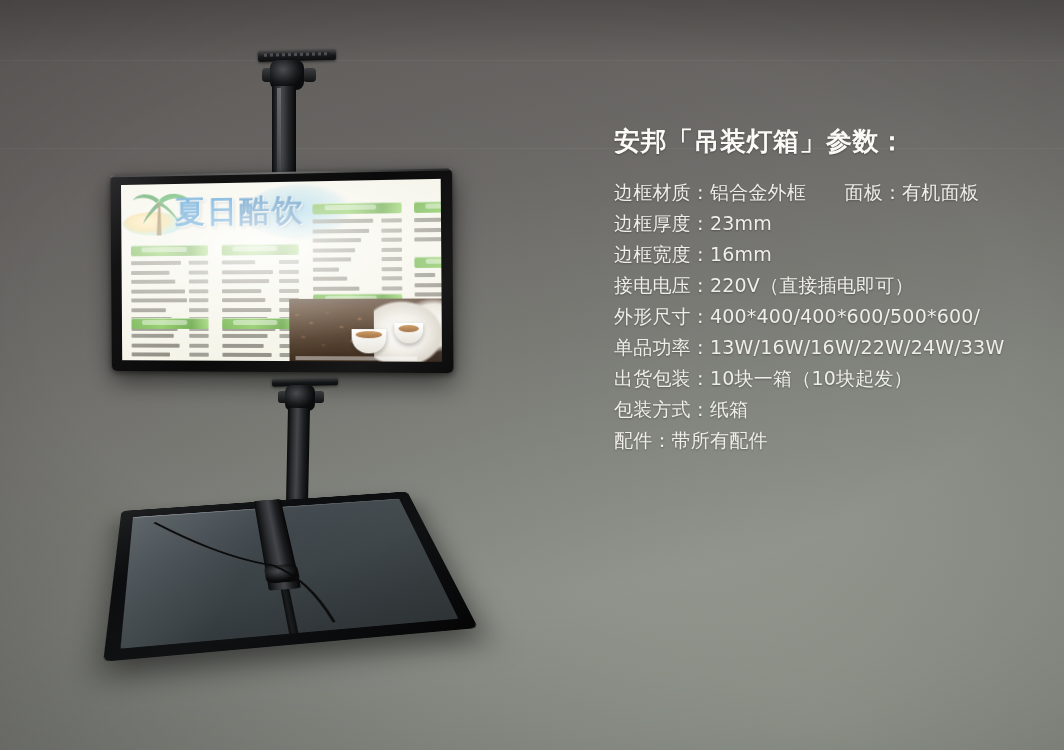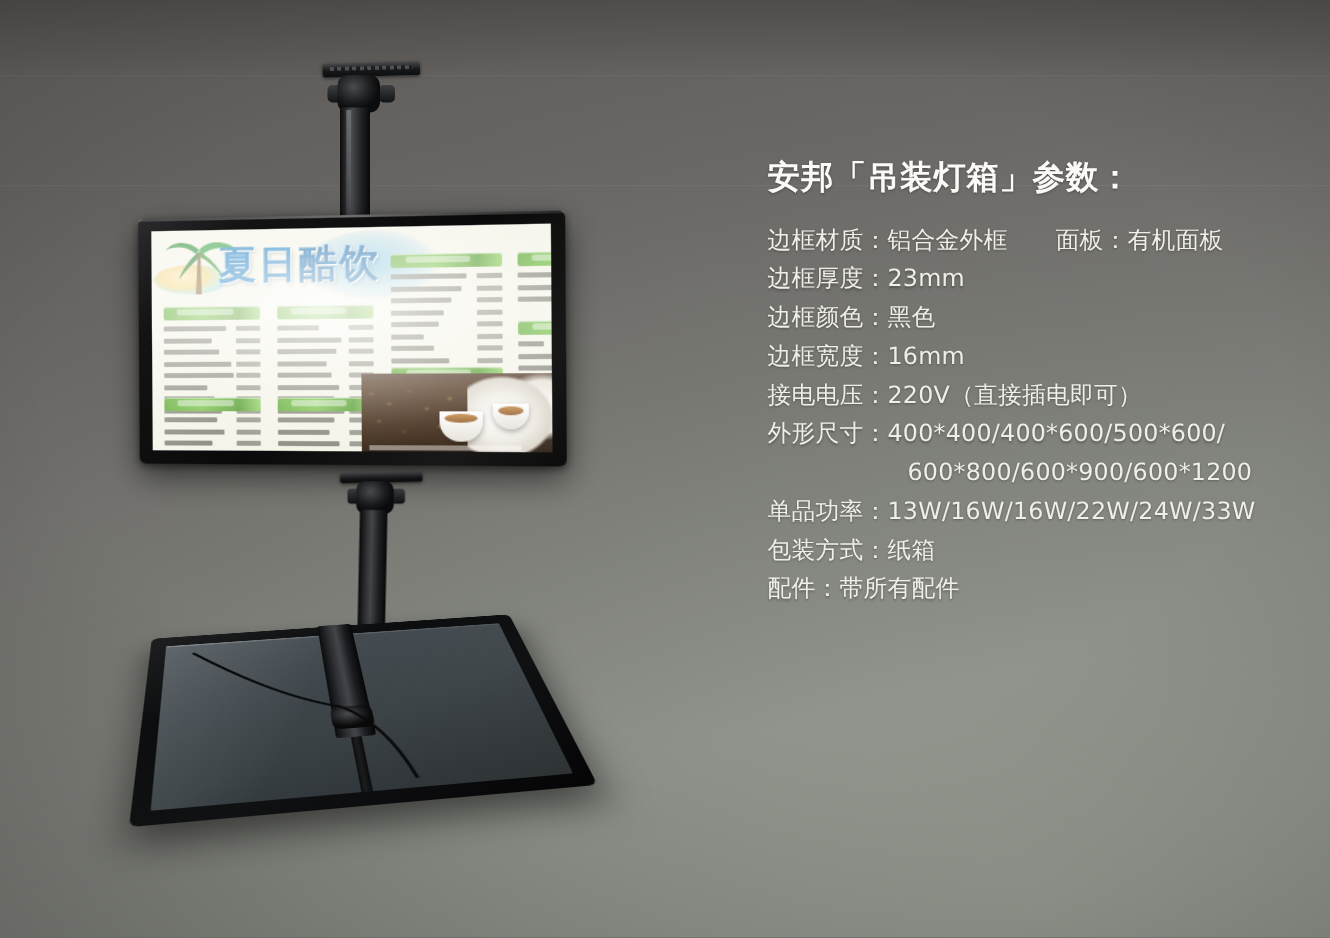--- a/index.html
+++ b/index.html
@@ -561,23 +561,22 @@
 
   <div class="specs">
     <div class="spec-title">安邦「吊装灯箱」参数：</div>
 
     <div class="spec-line">
       <span>边框材质：铝合金外框</span>
       <span class="spec-gap"></span>
       <span>面板：有机面板</span>
     </div>
     <div class="spec-line">边框厚度：23mm</div>
-    <div class="spec-line">边框颜色：黑色</div>
     <div class="spec-line">边框宽度：16mm</div>
     <div class="spec-line">接电电压：220V（直接插电即可）</div>
     <div class="spec-line">外形尺寸：400*400/400*600/500*600/</div>
-    <div class="spec-line indent">600*800/600*900/600*1200</div>
     <div class="spec-line">单品功率：13W/16W/16W/22W/24W/33W</div>
+    <div class="spec-line">出货包装：10块一箱（10块起发）</div>
     <div class="spec-line">包装方式：纸箱</div>
     <div class="spec-line">配件：带所有配件</div>
   </div>
 
 </div>
 
 </body></html>

